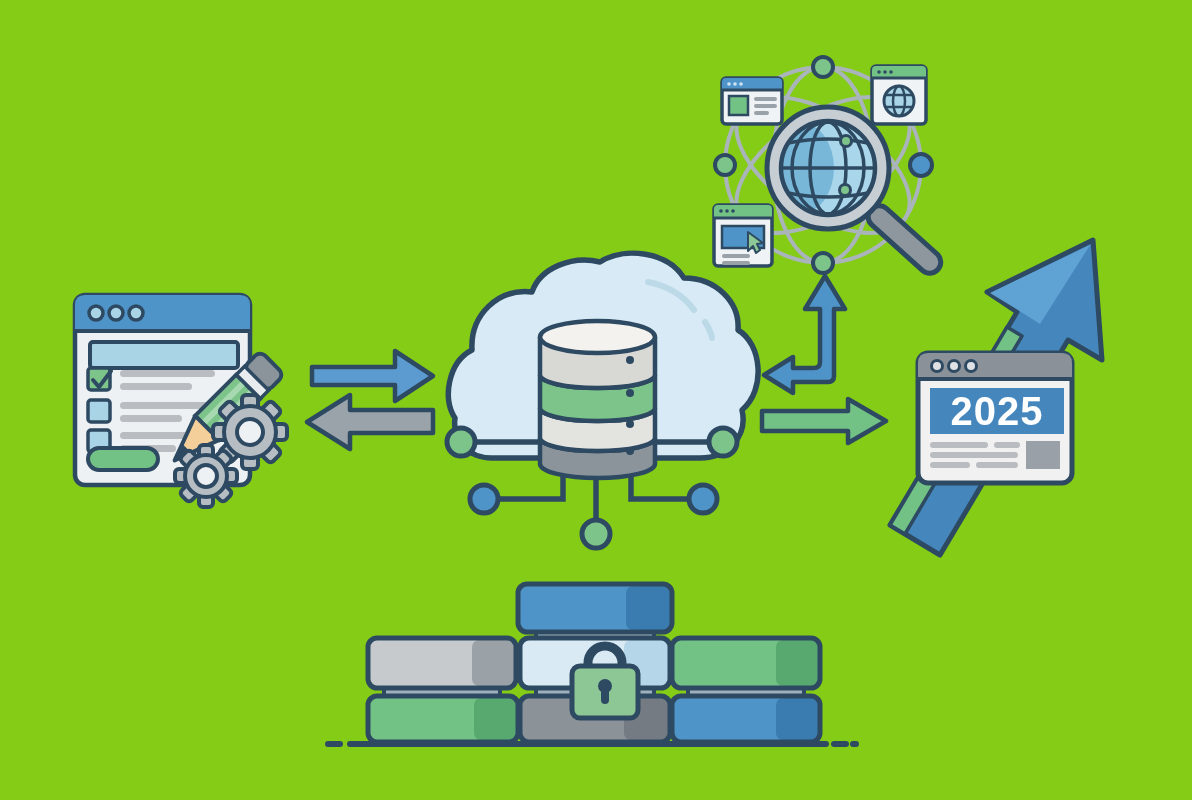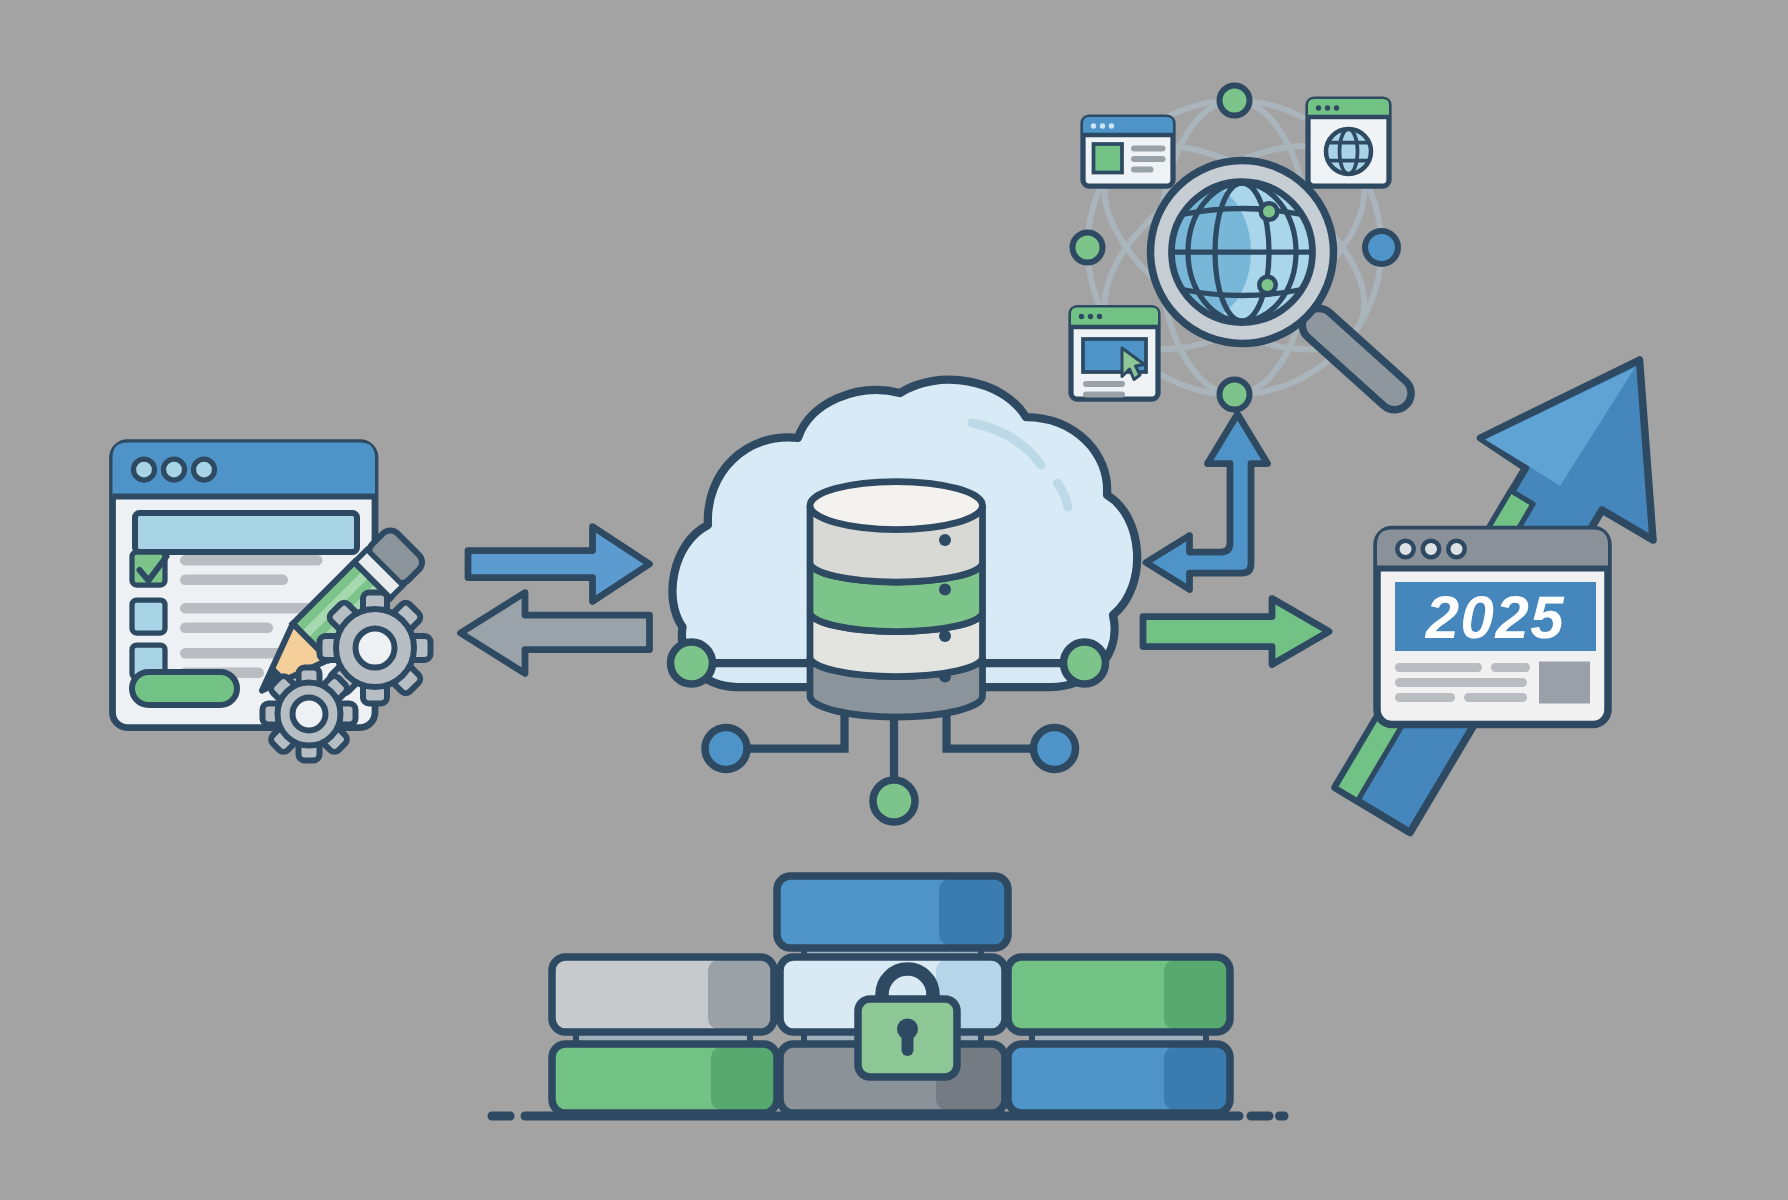--- a/index.html
+++ b/index.html
@@ -1,22 +1,21 @@
 <!DOCTYPE html>
 <html><head>
 <meta charset="utf-8">
 <style>
   html,body{margin:0;padding:0;background:#ffffff;}
   .canvas{
     position:relative;
     width:1192px;height:800px;
-    background:#a3a3a3;
+    background:#84cc16;
     overflow:hidden;
     font-family:"Liberation Sans", sans-serif;
-    font-style:italic;
   }
   svg{display:block;}
   .year-text{
     font-family:"Liberation Sans", sans-serif;
     font-weight:bold;
     font-size:40px;
     letter-spacing:1px;
     fill:#ffffff;
   }
 </style>

